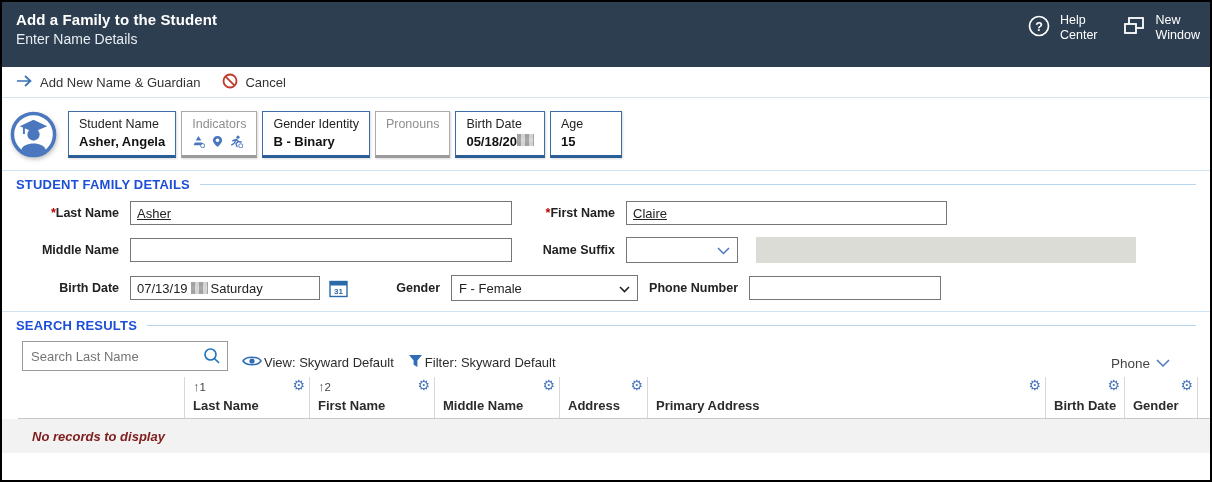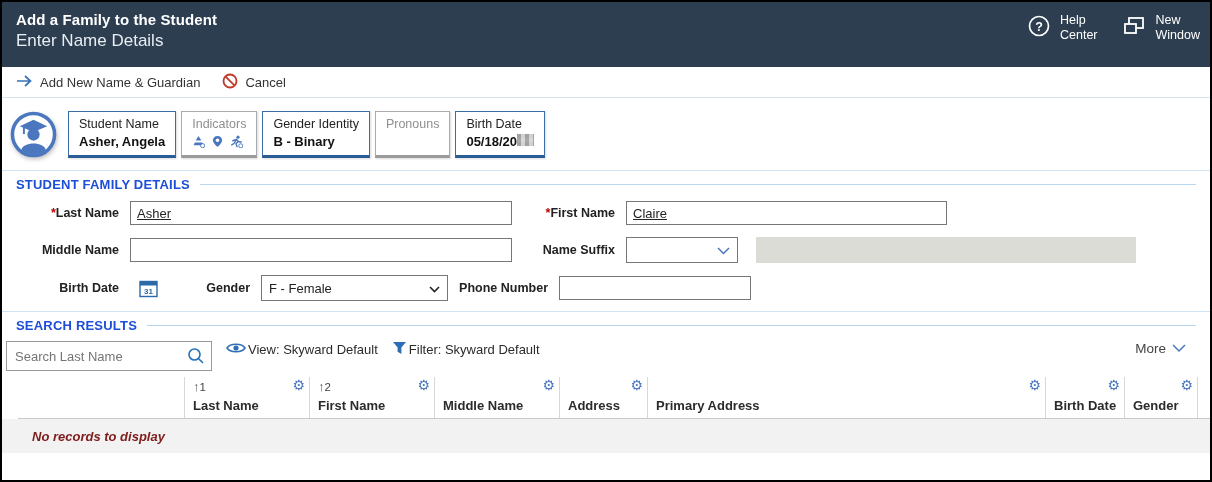--- a/index.html
+++ b/index.html
@@ -9,21 +9,21 @@
     position:relative; width:1212px; height:482px;
     border:2px solid #000; background:#fff; overflow:hidden;
   }
   
   .topbar{
     height:65px; background:#2d3e50; color:#fff;
     display:flex; align-items:flex-start; justify-content:space-between;
     padding:9px 10px 0 14px;
   }
   .topbar-titles .title{ font-size:15px; font-weight:bold; letter-spacing:.1px; }
-  .topbar-titles .subtitle{ font-size:17px; margin-top:3px; color:#e8edf2; }
+  .topbar-titles .subtitle{ font-size:14px; margin-top:3px; color:#e8edf2; }
   .topbar-actions{ display:flex; align-items:center; gap:24px; margin-top:2px; }
   .topbar-btn{ display:flex; align-items:center; gap:9px; cursor:pointer; }
   .topbar-btn .blabel{ font-size:12.5px; line-height:1.2; color:#fff; }
   
   .toolbar{
     height:31px; display:flex; align-items:center; gap:22px;
     padding:0 14px; border-bottom:1px solid #d6e4f0; background:#fff;
   }
   .tool-btn{ display:flex; align-items:center; gap:7px; font-size:13px; color:#333; cursor:pointer; }
   
@@ -69,21 +69,21 @@
   }
   .selectbox{
     height:26px; border:1px solid #767676; background:#fff; display:flex; align-items:center;
     justify-content:space-between; padding:0 7px; font-size:13px; color:#222; cursor:pointer;
   }
   .sfx{ width:112px; }
   .gender-sel{ width:187px; }
   .graybar{ width:380px; height:26px; background:#dcdcd6; margin-left:18px; }
   .cal-icon{ margin-left:9px; cursor:pointer; display:flex; }
   
-  .search-row{ display:flex; align-items:flex-start; margin:8px 4px 6px; height:30px; }
+  .search-row{ display:flex; align-items:flex-end; margin:8px 20px 6px; height:30px; }
   .search-wrap{ position:relative; width:206px; height:30px; }
   .search-wrap input{
     width:100%; height:100%; border:1px solid #9a9a9a; font-family:"Liberation Sans",sans-serif;
     font-size:13px; color:#222; padding:0 30px 0 8px; outline:none;
   }
   .search-wrap input::placeholder{ color:#757575; }
   .search-ic{ position:absolute; right:7px; top:6px; }
   .vf{ display:flex; align-items:center; gap:2px; margin-left:14px; font-size:13px; color:#2b2b2b; cursor:pointer; }
   .more{ margin-left:auto; margin-right:20px; display:flex; align-items:center; gap:6px;
          font-size:13.5px; color:#444; cursor:pointer; }
@@ -203,20 +203,24 @@
       <div class="svalue">B - Binary</div>
     </div>
     <div class="sbox muted">
       <div class="slabel">Pronouns</div>
       <div class="svalue">&nbsp;</div>
     </div>
     <div class="sbox">
       <div class="slabel">Birth Date</div>
       <div class="svalue"><span>05/18/20</span><span class="redact"></span></div>
     </div>
+    <div class="sbox">
+      <div class="slabel">Age</div>
+      <div class="svalue">15</div>
+    </div>
   </div>
 
   <div class="section">
     <div class="section-head">
       <span class="stitle">STUDENT FAMILY DETAILS</span>
       <span class="sline"></span>
     </div>
 
     <div class="frm-row r1">
       <span class="lbl"><span class="req">*</span><span>Last Name</span></span>
@@ -235,20 +239,25 @@
           <svg width="13" height="8" viewBox="0 0 13 8">
               <path d="M1 1 L6.5 6.5 L12 1" fill="none" stroke="#4a77bd" stroke-width="1.5"></path>
             </svg>
         </span>
       </div>
       <div class="graybar"></div>
     </div>
 
     <div class="frm-row r3">
       <span class="lbl">Birth Date</span>
+      <div class="fakeinput w190">
+        <span>07/13/19</span>
+          <span class="redact"></span>
+          <span>Saturday</span>
+      </div>
       <span class="cal-icon">
         <svg width="19" height="19" viewBox="0 0 19 19">
             <rect x="1" y="2.5" width="17" height="15" fill="#fff" stroke="#2b6aa8" stroke-width="1.4"></rect>
             <rect x="1" y="2.5" width="17" height="4" fill="#2b6aa8"></rect>
             <text x="9.5" y="14.8" text-anchor="middle" font-size="8" font-weight="bold" fill="#2b6aa8" font-family="Liberation Sans, sans-serif">31</text>
           </svg>
       </span>
       <span class="lbl" style="width:92px">Gender</span>
       <div class="selectbox gender-sel">
         <span>F - Female</span>
@@ -291,21 +300,21 @@
     </div>
     <div class="vf">
       <span>
         <svg width="15" height="14" viewBox="0 0 15 14">
             <path d="M1 1 H14 L9.4 6.4 V13 L5.6 10.8 V6.4 Z" fill="#2f6db5"></path>
           </svg>
       </span>
       <span>Filter: Skyward Default</span>
     </div>
     <div class="more">
-      <span>More</span>
+      <span>Phone</span>
       <span>
         <svg width="14" height="9" viewBox="0 0 14 9">
             <path d="M1 1 L7 7 L13 1" fill="none" stroke="#4a77bd" stroke-width="1.5"></path>
           </svg>
       </span>
     </div>
   </div>
 
   <div class="thead">
     <div class="th c0"></div>

